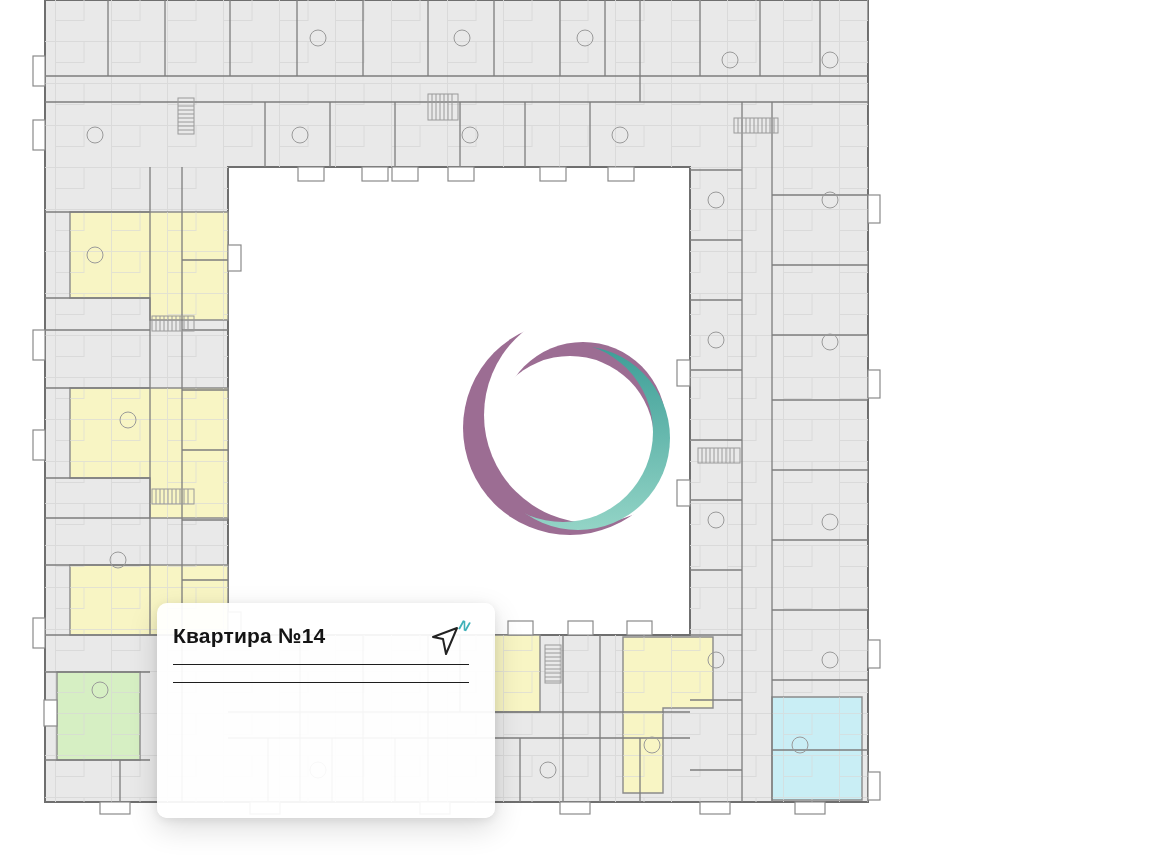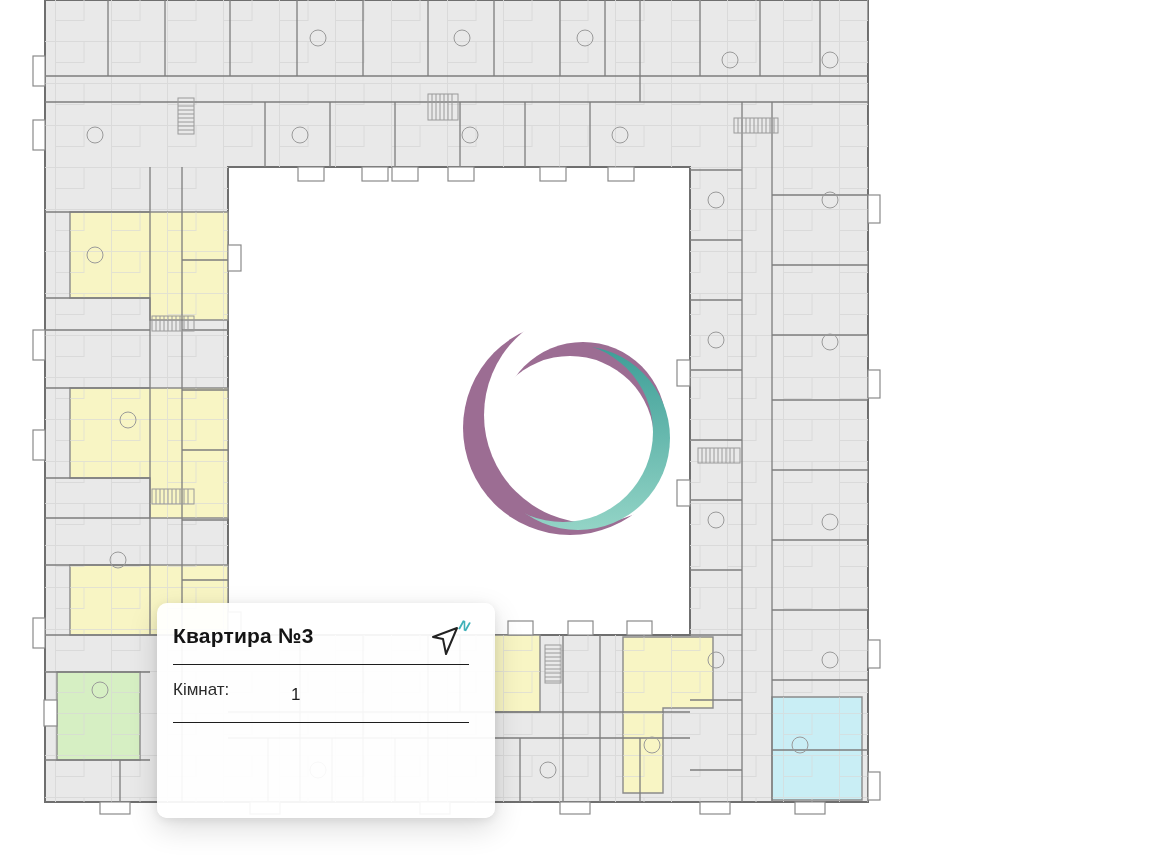--- a/index.html
+++ b/index.html
@@ -167,29 +167,25 @@
   </g>
 
   <g>
     <circle cx="570" cy="428" r="107" mask="url(#m1)" fill="#9c6d93"></circle>
     <circle cx="583" cy="425" r="83" mask="url(#m2)" fill="#9c6d93"></circle>
     <circle cx="578" cy="438" r="92" mask="url(#m3)" fill="url(#tealgrad)"></circle>
   </g>
 </svg>
 
 <div class="card">
-  <div class="card-title">Квартира №3</div>
+  <div class="card-title">Квартира №14</div>
 
   <svg class="north" width="46" height="46" viewBox="0 0 46 46" xmlns="http://www.w3.org/2000/svg">
     <path d="M4,21 L28,12 L17,38 L14,23 Z" fill="#ffffff" stroke="#222222" stroke-width="2" stroke-linejoin="round"></path>
     <text x="30" y="13" font-size="14" font-style="italic" font-weight="bold" font-family="Liberation Sans, sans-serif" transform="rotate(18 30 10)" fill="#3fb0b8">N</text>
   </svg>
 
   <div class="divider"></div>
 
-  <div class="row">
-    <span class="lbl">Кімнат:</span>
-    <span class="val"><span>1</span><sup></sup></span>
-  </div>
 
 
   <div class="divider bottom"></div>
 </div>
 
 </body></html>

